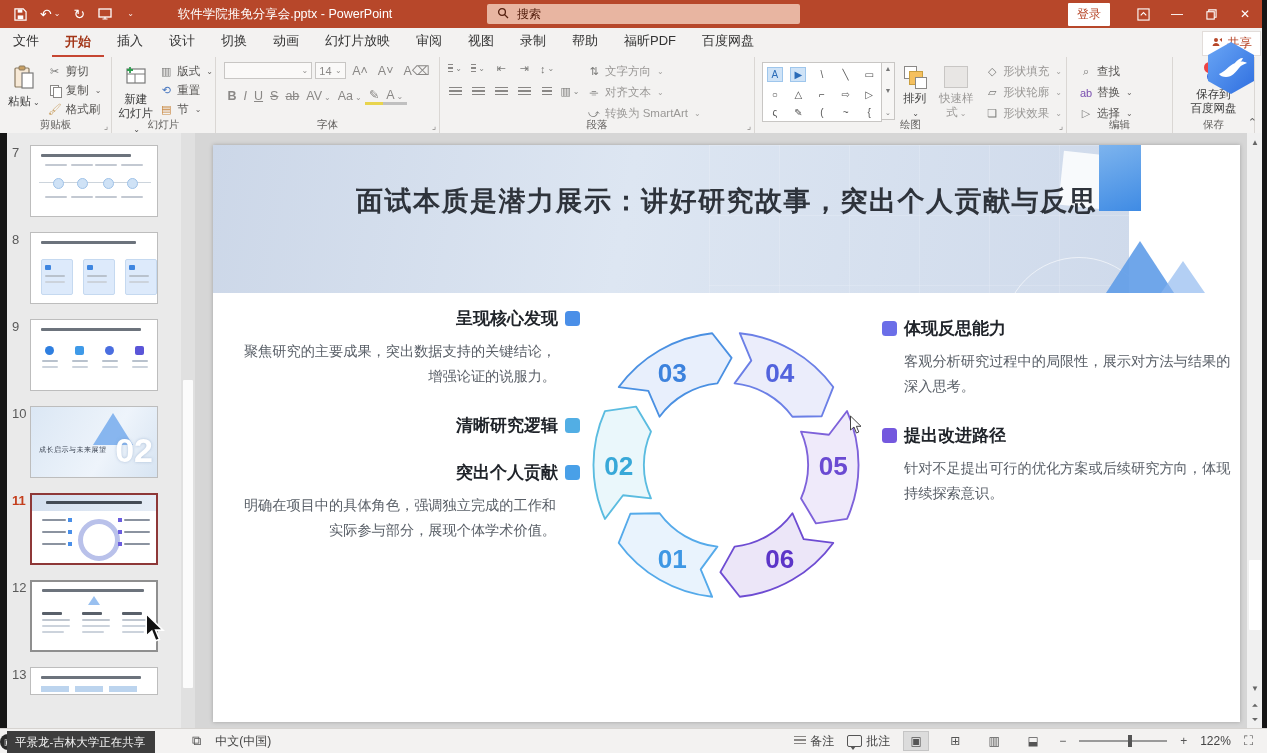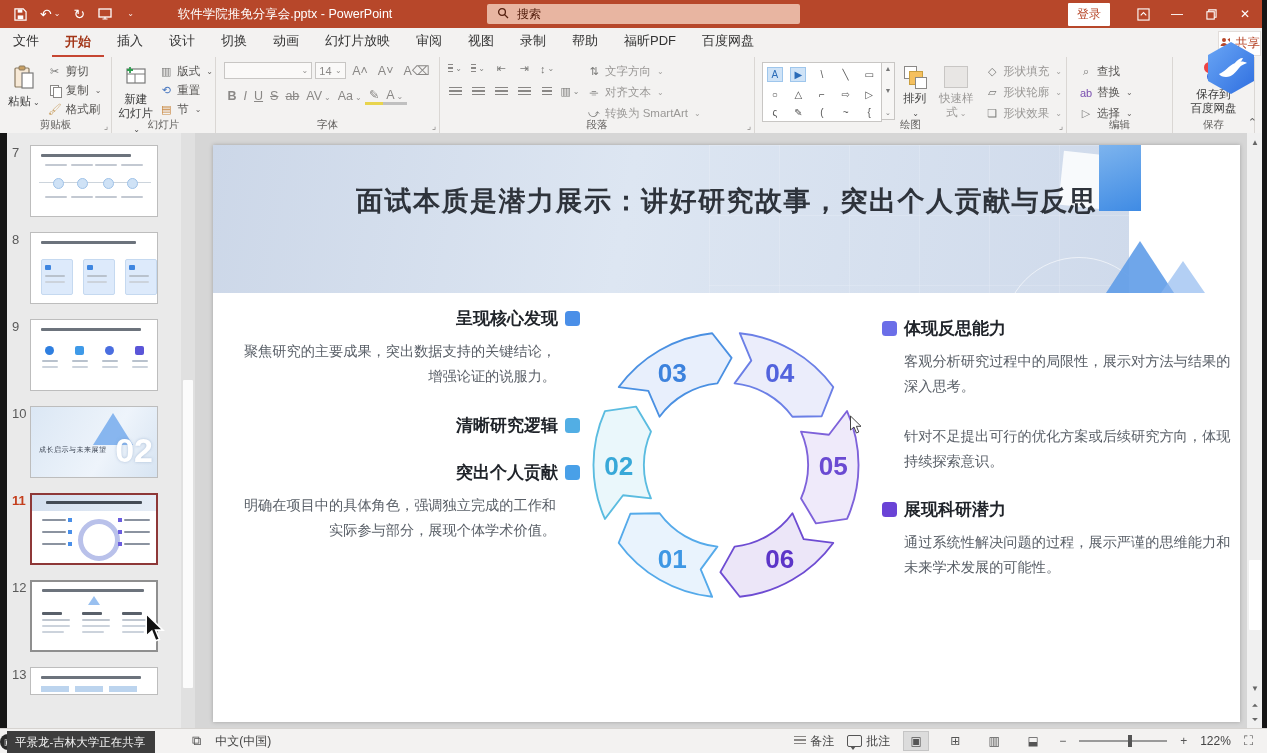--- a/index.html
+++ b/index.html
@@ -15,21 +15,21 @@
   #tb-search{position:absolute;left:487px;top:4px;width:313px;height:20px;background:#e8b5a1;border-radius:2px;
              display:flex;align-items:center;gap:8px;padding-left:10px;box-sizing:border-box;color:#55200f;font-size:12px;}
   #tb-right{position:absolute;right:5px;top:0;height:28px;display:flex;align-items:center;}
   #login-btn{background:#fff;color:#b7472a;font-size:12px;padding:3px 9px;border-radius:1px;margin-right:16px;font-family:Liberation Mono, monospace;}
   .winbtn{width:34px;height:28px;display:flex;align-items:center;justify-content:center;color:#fff;font-size:12px;}
   
   #tabrow{left:0;top:28px;width:1267px;height:29px;display:flex;align-items:flex-end;background:#f3f2f1;}
   .tab{font-size:13px;color:#333;padding:6px 13px 7px 13px;white-space:nowrap;}
   .tab.active{color:#a33618;border-bottom:2.5px solid #c64632;font-weight:bold;padding-bottom:4.5px;}
   #share-btn{position:absolute;right:6px;top:31px;display:flex;align-items:center;gap:4px;background:#fff;
-             padding:3px 0;font-size:12.5px;color:#b7472a;border:1px solid #e2ddda;}
+             padding:3px 8px;font-size:12.5px;color:#b7472a;border:1px solid #e2ddda;}
   
   #ribbon{left:0;top:57px;width:1267px;height:76px;background:#f3f2f1;border-bottom:1px solid #d2cfcc;display:flex;}
   .rgroup{position:relative;height:76px;border-right:1px solid #dad7d4;box-sizing:border-box;flex-shrink:0;}
   .gname{position:absolute;bottom:1px;left:0;right:0;text-align:center;font-size:10.5px;color:#605e5c;}
   .launcher{position:absolute;bottom:2px;right:3px;font-size:9px;color:#8a8886;}
   .bigbtn{display:flex;flex-direction:column;align-items:center;justify-content:flex-start;padding-top:6px;gap:3px;
           font-size:11.5px;color:#3b3b3b;line-height:1.25;text-align:center;}
   .smallrow{display:flex;align-items:center;gap:4px;font-size:11.5px;color:#565452;height:19px;white-space:nowrap;}
   .mini{width:14px;height:13px;display:inline-flex;align-items:center;justify-content:center;font-size:11px;color:#7a7a78;}
   .gray{color:#9a9896;}
@@ -597,28 +597,25 @@
         </div>
       <div id="rightcol">
           <div class="col-item">
             <div class="hrow">
               <span class="sq" style="background: rgb(107, 110, 232);"></span>
               <span>体现反思能力</span>
             </div>
             <div class="ibody" style="padding-left: 22px;">客观分析研究过程中的局限性，展示对方法与结果的深入思考。</div>
           </div>
           <div class="col-item">
+            <div class="hrow">
+              <span class="sq" style="background: rgb(116, 88, 222);"></span>
+              <span>提出改进路径</span>
+            </div>
             <div class="ibody" style="padding-left: 22px;">针对不足提出可行的优化方案或后续研究方向，体现持续探索意识。</div>
-          </div>
-          <div class="col-item">
-            <div class="hrow">
-              <span class="sq" style="background: rgb(106, 67, 214);"></span>
-              <span>展现科研潜力</span>
-            </div>
-            <div class="ibody" style="padding-left: 22px;">通过系统性解决问题的过程，展示严谨的思维能力和未来学术发展的可能性。</div>
           </div>
         </div>
       <svg id="cycle" width="280" height="280" viewBox="0 0 300 300">
           <path d="M135.2 291.2 A142 142 0 0 1 35.1 233.5 L47.5 202.2 L78.8 201.7 A88 88 0 0 0 140.8 237.5 L122.9 261.8 Z" fill="#e9f3fd" stroke="#55aaea" stroke-width="2" stroke-linejoin="round"></path>
           <text x="92.50000000000003" y="250.59292143521046" text-anchor="middle" dominant-baseline="central" font-size="28" font-weight="bold" fill="#3e97e4">01</text>
           <path d="M20.3 207.8 A142 142 0 0 1 20.3 92.2 L53.6 87.4 L69.6 114.2 A88 88 0 0 0 69.6 185.8 L39.7 182.4 Z" fill="#eaf7fb" stroke="#5bbce0" stroke-width="2" stroke-linejoin="round"></path>
           <text x="35" y="151" text-anchor="middle" dominant-baseline="central" font-size="28" font-weight="bold" fill="#38a8d8">02</text>
           <path d="M35.1 66.5 A142 142 0 0 1 135.2 8.8 L156.0 35.2 L140.8 62.5 A88 88 0 0 0 78.8 98.3 L66.8 70.6 Z" fill="#e8effc" stroke="#4a90e2" stroke-width="2" stroke-linejoin="round"></path>
           <text x="92.49999999999994" y="51.407078564789586" text-anchor="middle" dominant-baseline="central" font-size="28" font-weight="bold" fill="#3c82dd">03</text>
           <path d="M164.8 8.8 A142 142 0 0 1 264.9 66.5 L252.5 97.8 L221.2 98.3 A88 88 0 0 0 159.2 62.5 L177.1 38.2 Z" fill="#ebedfb" stroke="#6b7fe6" stroke-width="2" stroke-linejoin="round"></path>

